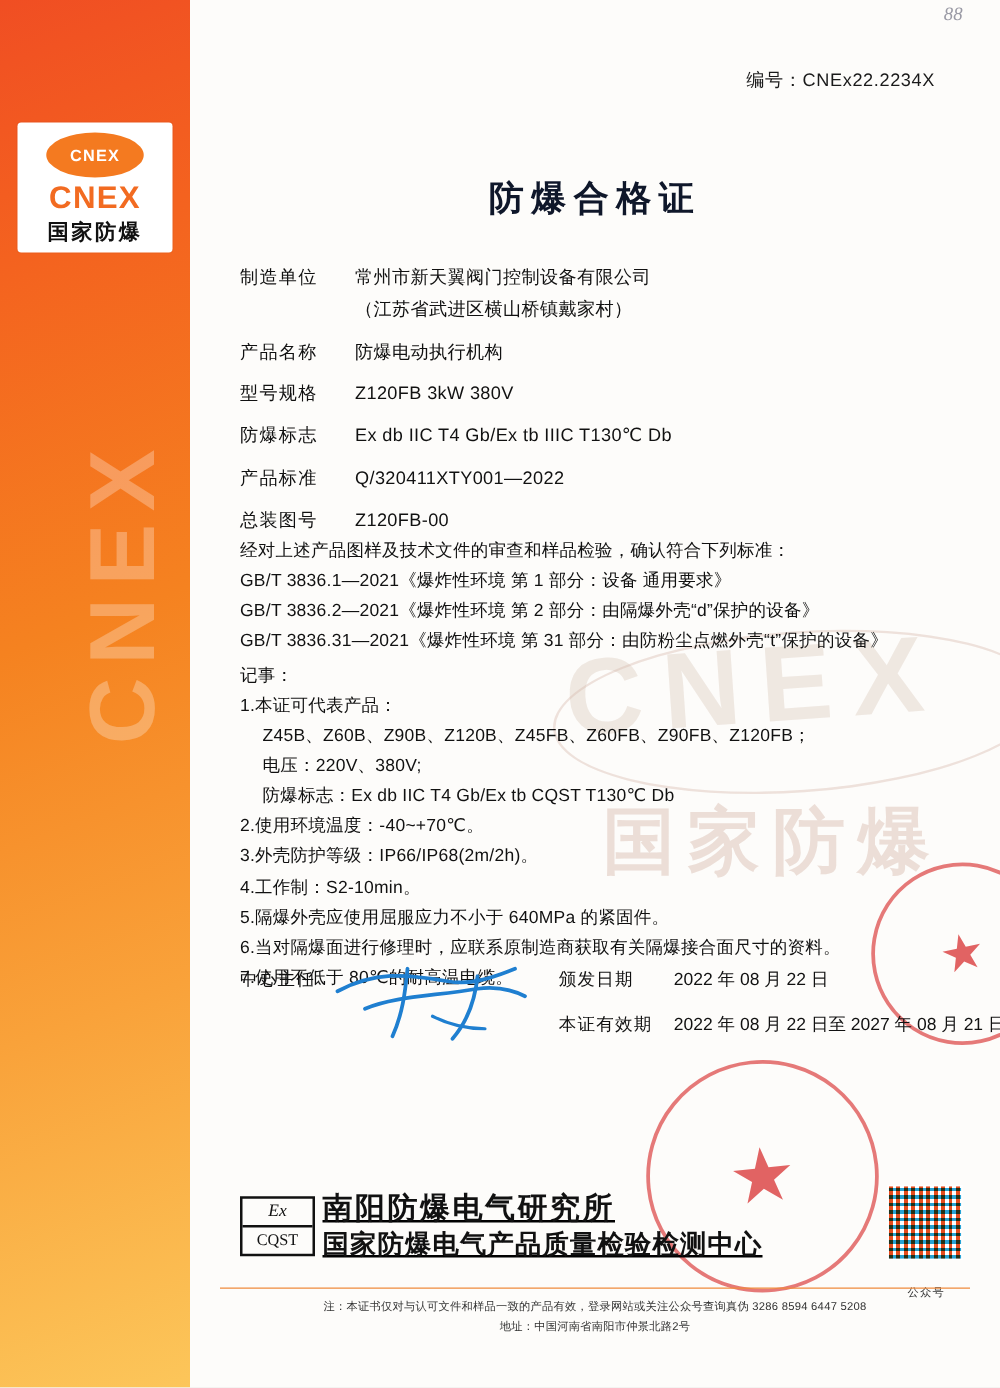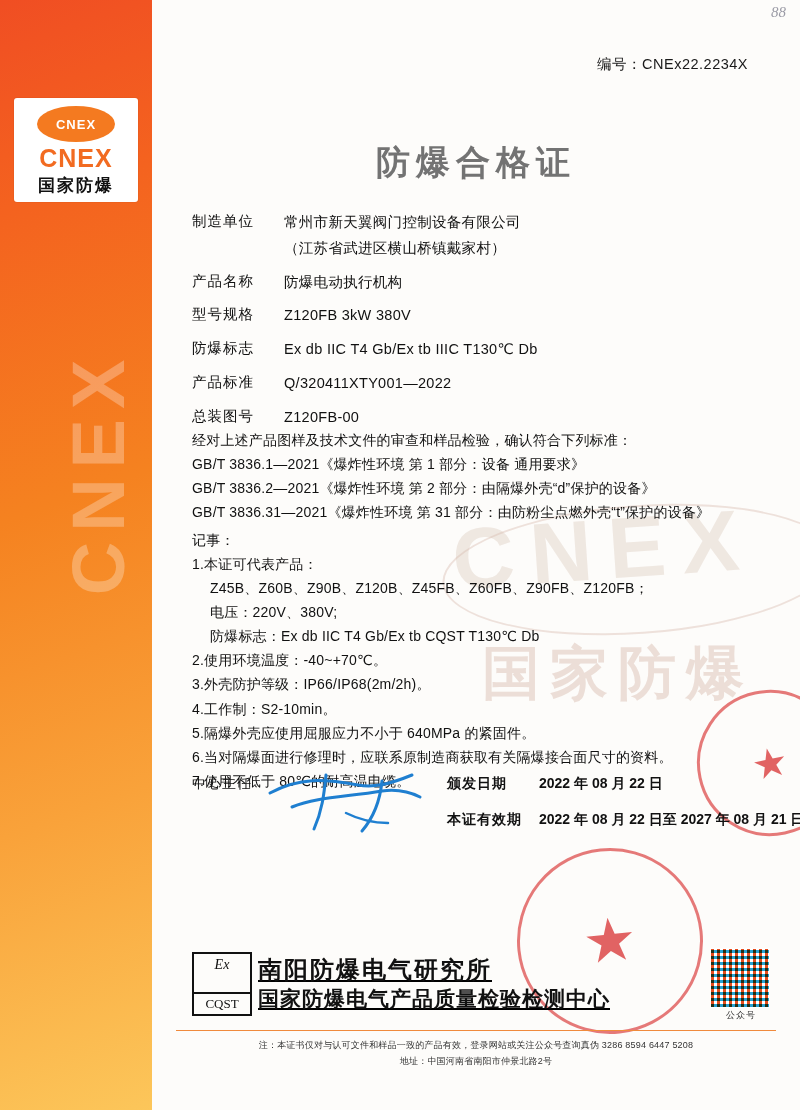--- a/index.html
+++ b/index.html
@@ -10,21 +10,21 @@
     overflow:hidden;
   }
   .page{
     position:relative;
     width:800px;height:1110px;
     background:#fdfcfa;
     overflow:hidden;
   }
   
   .page-number{
-    position:absolute;top:4px;right:14px;
+    position:absolute;top:4px;right:30px;
     font-size:15px;color:#9a9aa5;
     font-family:"Liberation Serif",serif;
     font-style:italic;
   }
   
   .left-band{
     position:absolute;left:0;top:0;
     width:152px;height:1110px;
     background:linear-gradient(160deg,#f04e23 0%,#f4621f 18%,#f58220 45%,#f9a23a 72%,#fcc65a 100%);
   }
@@ -77,21 +77,21 @@
     width:648px;height:1110px;
   }
   .serial{
     position:absolute;right:52px;top:55px;
     font-size:14.5px;color:#1a1a1a;
     letter-spacing:.5px;
   }
   .doc-title{
     position:absolute;left:0;top:140px;width:648px;
     text-align:center;
-    font-size:34px;font-weight:bold;color:#737373;
+    font-size:28px;font-weight:bold;color:#0f172a;
     letter-spacing:6px;
     font-family:"DejaVu Sans","Liberation Sans",sans-serif;
   }
   
   .fields{
     position:absolute;left:40px;top:212px;width:575px;
   }
   .frow{
     display:flex;align-items:flex-start;
     margin-bottom:12px;
@@ -137,60 +137,59 @@
   .sig-scribble{
     position:absolute;left:70px;top:-8px;
     width:180px;height:70px;
   }
   .sig-right{
     position:absolute;left:255px;top:0;width:345px;
   }
   .sig-right .srow{
     display:flex;margin-bottom:18px;
     white-space:nowrap;
-    font-weight:bold;
   }
   .sig-right .slabel{width:92px;flex:0 0 92px;letter-spacing:1px;}
   .sig-right .svalue{flex:1;}
   
   .footer-org{
     position:absolute;left:40px;top:952px;width:600px;
     display:flex;align-items:center;
   }
   .ex-mark{
     width:56px;flex:0 0 56px;
     border:2px solid #111;
     text-align:center;
     font-family:"Liberation Serif",serif;
     font-size:12px;color:#111;
     line-height:1.25;
     padding:2px 0;
   }
-  .ex-mark .ex-top{font-size:14px;font-style:italic;display:block;border-bottom:2px solid #111;padding-bottom:18px;}
+  .ex-mark .ex-top{font-size:14px;font-style:italic;display:block;border-bottom:2px solid #111;padding-bottom:2px;}
   .ex-mark .ex-bot{font-size:13px;display:block;padding-top:2px;letter-spacing:0px;}
   .org-names{
     margin-left:6px;
     text-decoration:underline;
   }
   .org1{font-size:24px;font-weight:bold;color:#111;letter-spacing:2px;line-height:1.25;}
   .org2{font-size:21px;font-weight:bold;color:#111;letter-spacing:1px;line-height:1.3;}
   
   .qr-wrap{
     position:absolute;right:28px;top:948px;
     width:62px;text-align:center;
   }
   .qr{
     width:58px;height:58px;
     background:
       repeating-linear-gradient(90deg,#e64b1c 0 3px,#fff 3px 6px),
       repeating-linear-gradient(0deg,#27a3d6 0 3px,#fff 3px 6px);
     background-blend-mode:multiply;
     border:1px solid #fff;
   }
-  .qr-label{font-size:9px;color:#333;margin-top:1px;letter-spacing:1px;}
+  .qr-label{font-size:9px;color:#333;margin-top:20px;letter-spacing:1px;}
   
   .fineprint{
     position:absolute;left:24px;top:1030px;width:600px;
     border-top:1px solid #f08a3c;
     padding-top:7px;
     font-size:9px;color:#333;line-height:1.75;
     letter-spacing:.2px;
     text-align:center;
   }
   

